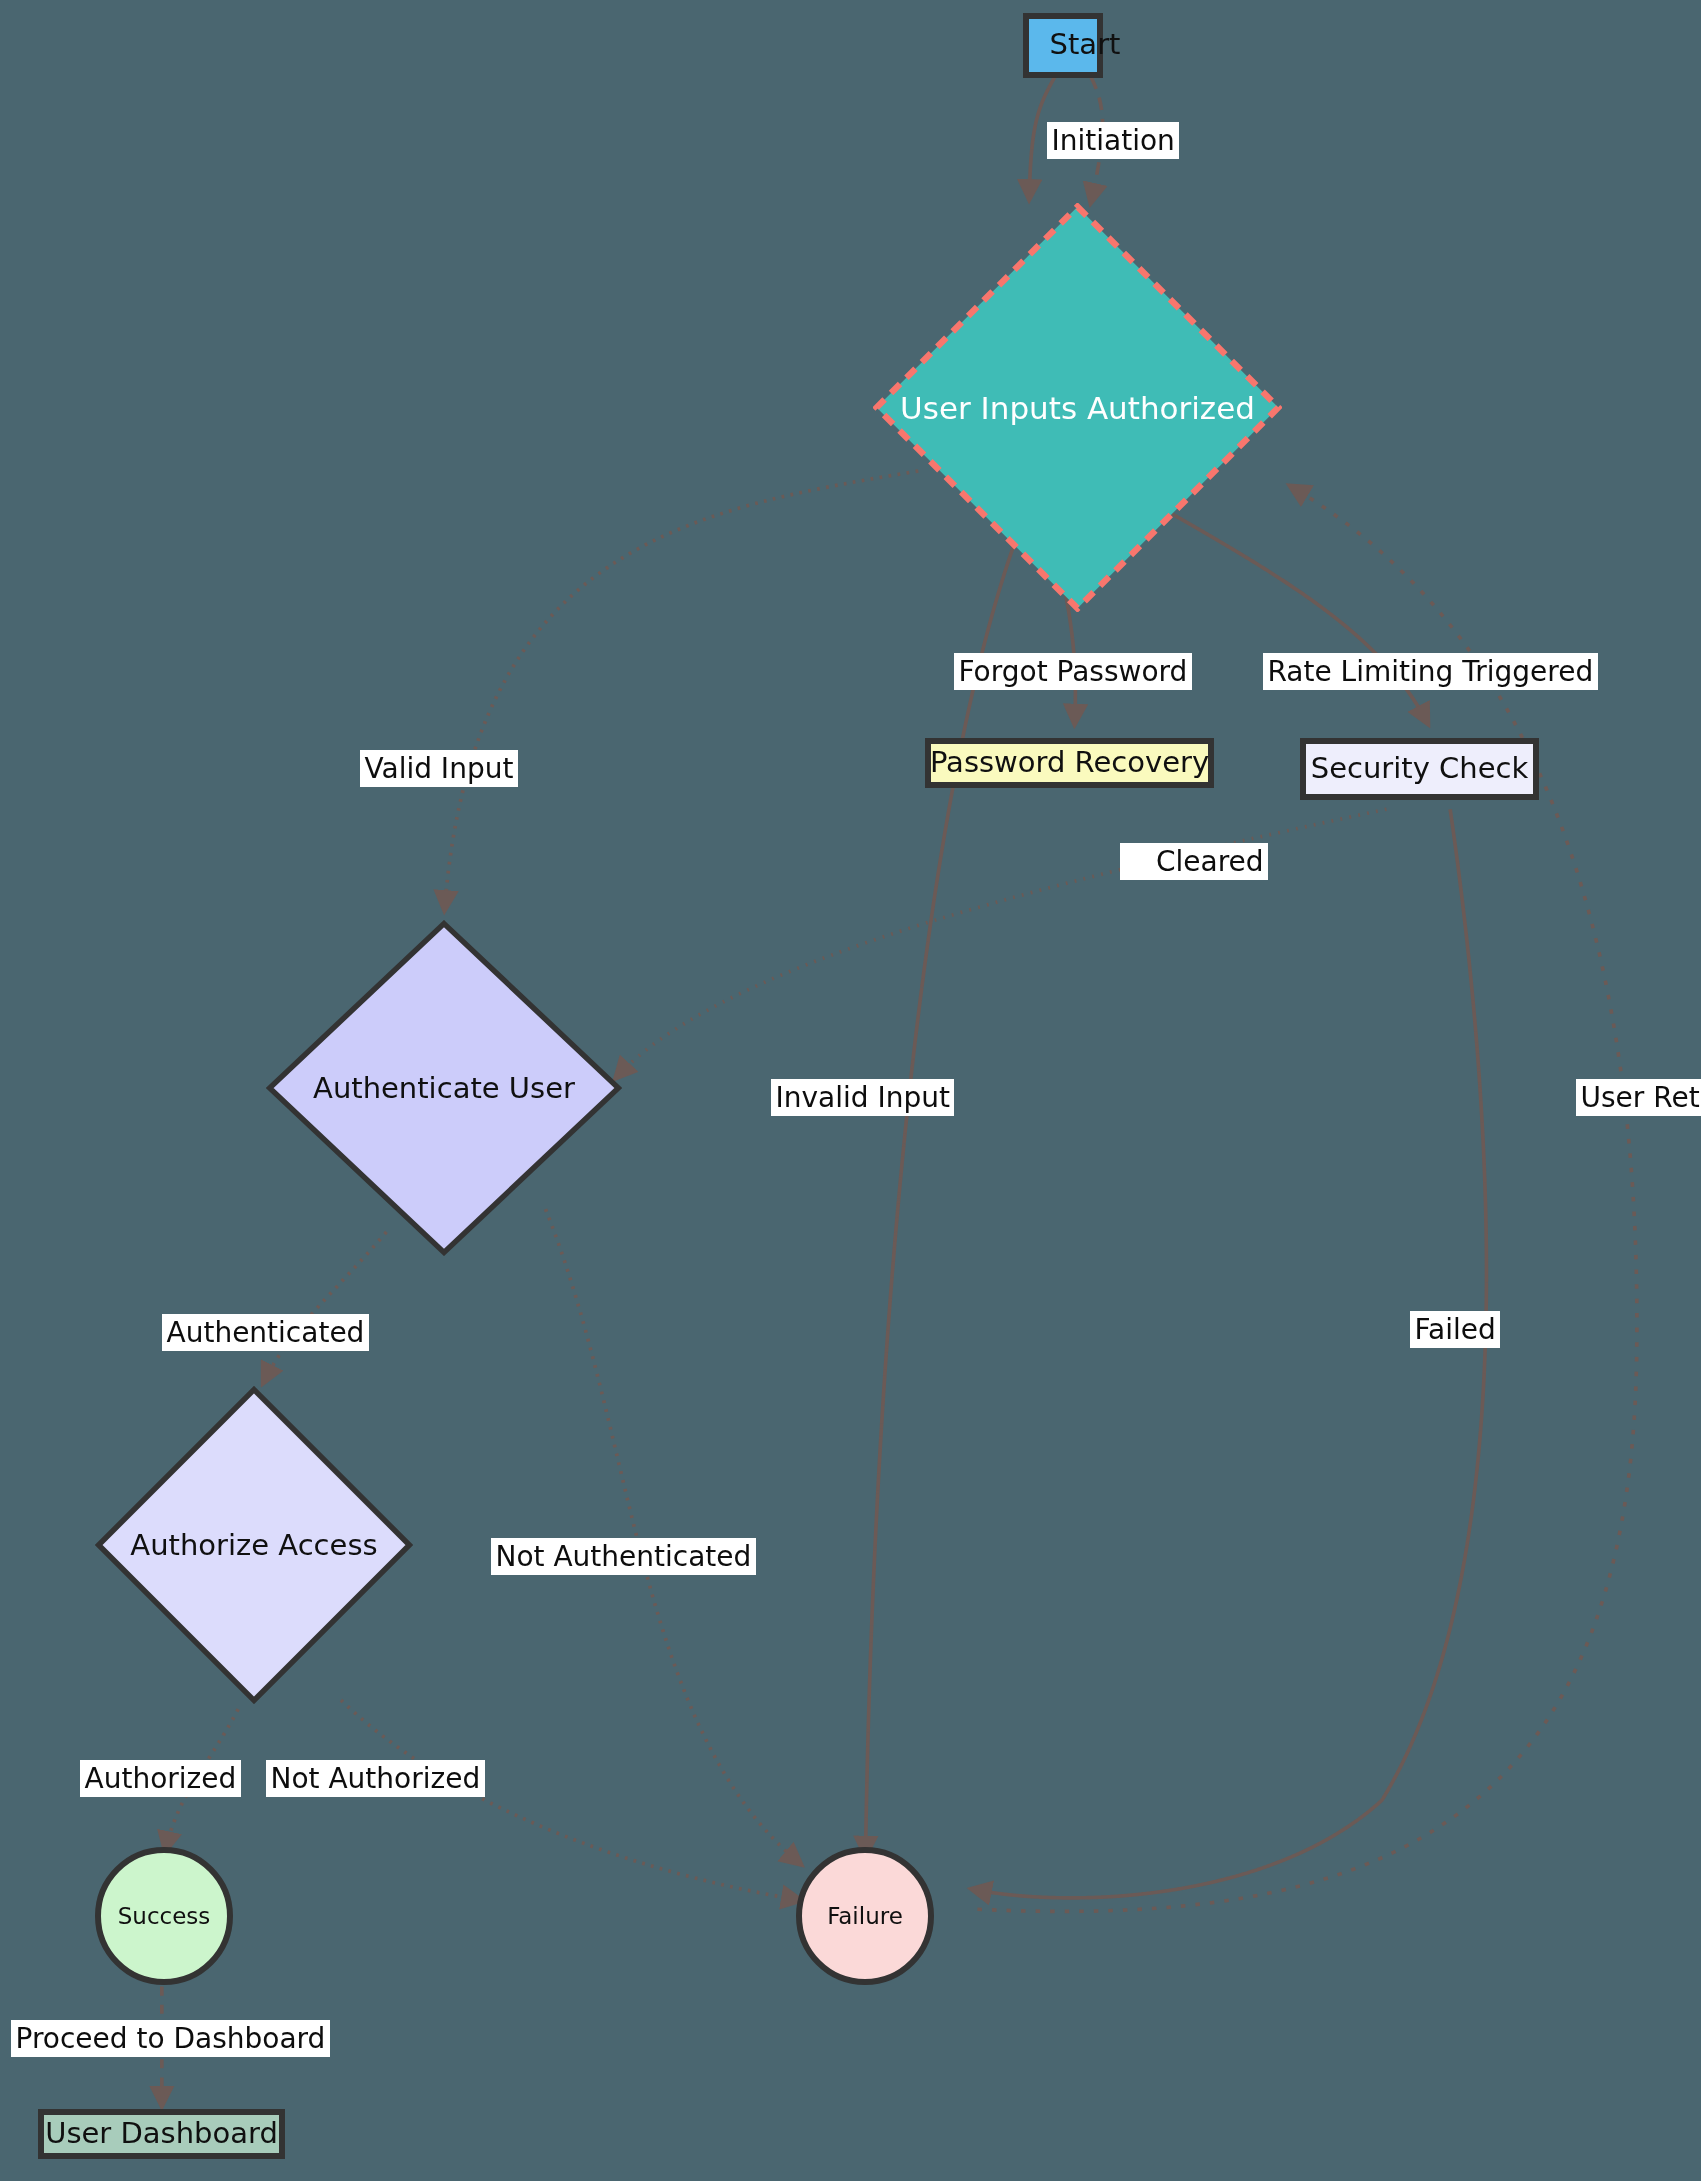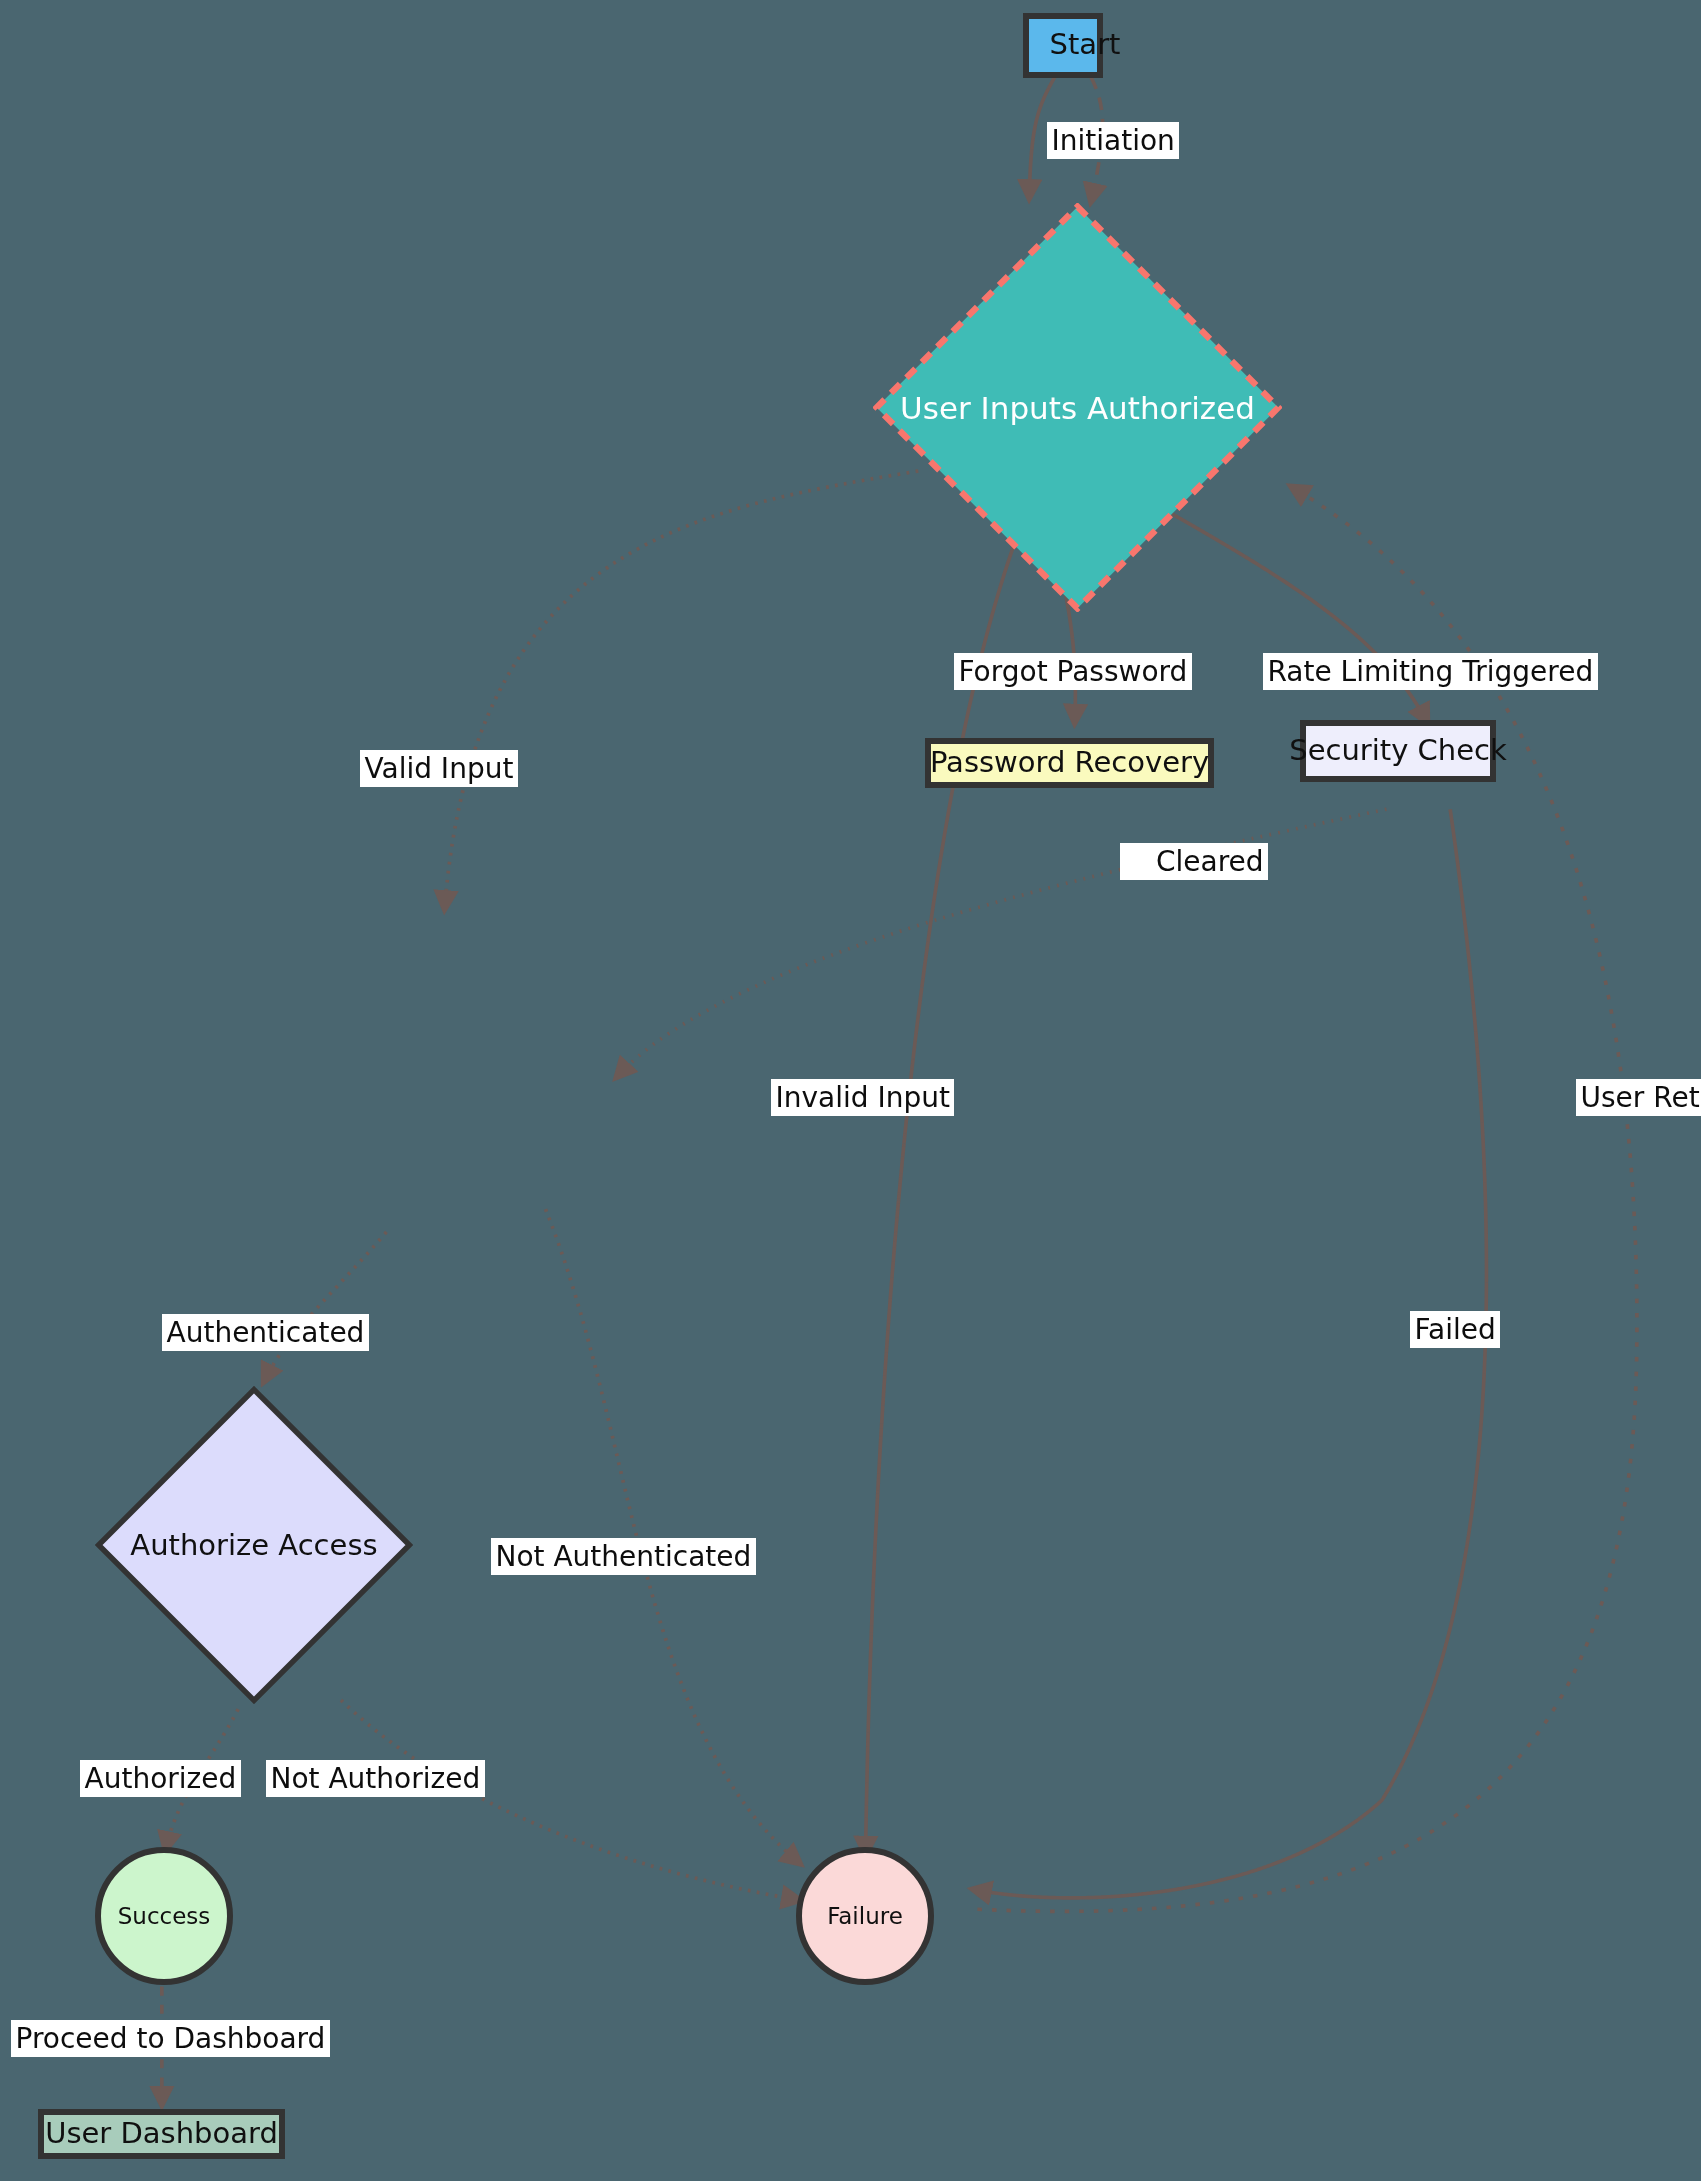--- a/index.html
+++ b/index.html
@@ -135,24 +135,30 @@
     <svg class="shape" viewBox="0 0 450 450" preserveAspectRatio="none">
       <polygon points="225,4 446,225 225,446 4,225" fill="#3FBCB6" stroke="#F8766D" stroke-width="7" stroke-dasharray="14 10"></polygon>
     </svg>
     <span class="lbl">User Inputs Authorized</span>
   </div>
 
   <div class="node rect node-pwrecovery" style="left:925px; top:738px; width:289px; height:50px;">
     <span class="lbl">Password Recovery</span>
   </div>
 
-  <div class="node rect node-seccheck" style="left:1300px; top:720px; width:196px; height:62px;">
+  <div class="node rect node-seccheck" style="left:1300px; top:738px; width:239px; height:62px;">
     <span class="lbl">Security Check</span>
   </div>
 
+  <div class="node diamond node-authenticate" style="left:266px; top:920px; width:356px; height:336px;">
+    <svg class="shape" viewBox="0 0 392 370" preserveAspectRatio="none">
+      <polygon points="196,4 388,185 196,366 4,185" fill="#CCCCFA" stroke="#333333" stroke-width="6"></polygon>
+    </svg>
+    <span class="lbl">Authenticate User</span>
+  </div>
 
   <div class="node diamond node-authorize" style="left:95px; top:1386px; width:318px; height:318px;">
     <svg class="shape" viewBox="0 0 350 350" preserveAspectRatio="none">
       <polygon points="175,4 346,175 175,346 4,175" fill="#DCDCFC" stroke="#333333" stroke-width="6"></polygon>
     </svg>
     <span class="lbl">Authorize Access</span>
   </div>
 
   <div class="node circle node-success" style="left:95px; top:1847px; width:138px; height:138px;">
     <span class="lbl">Success</span>

